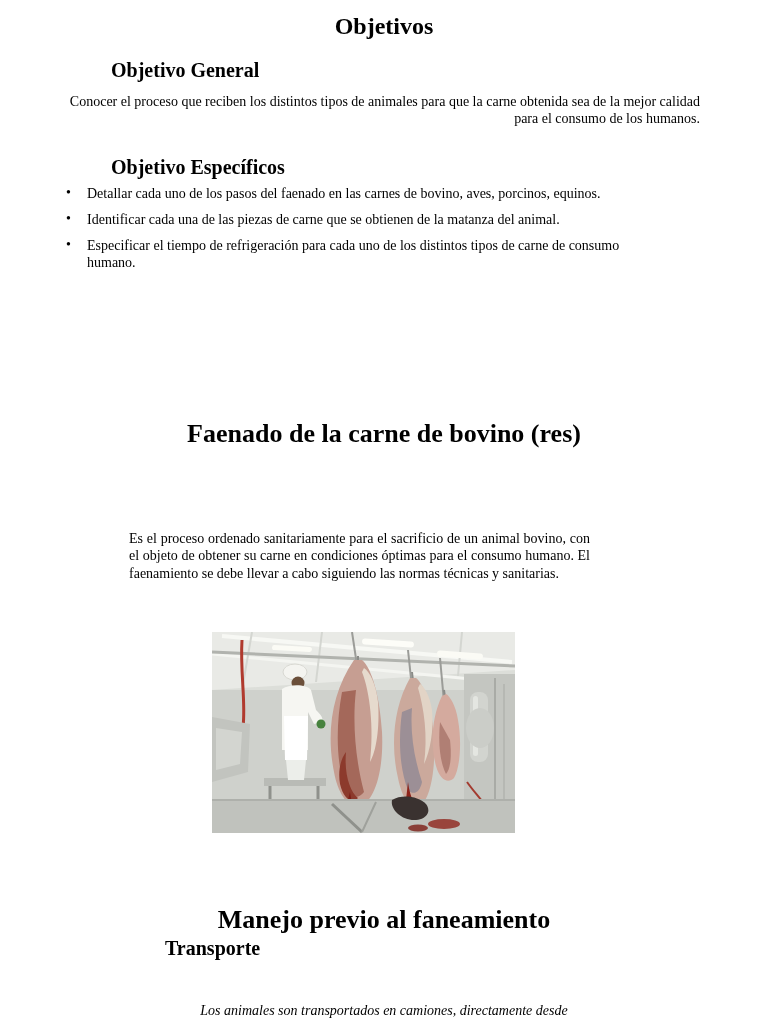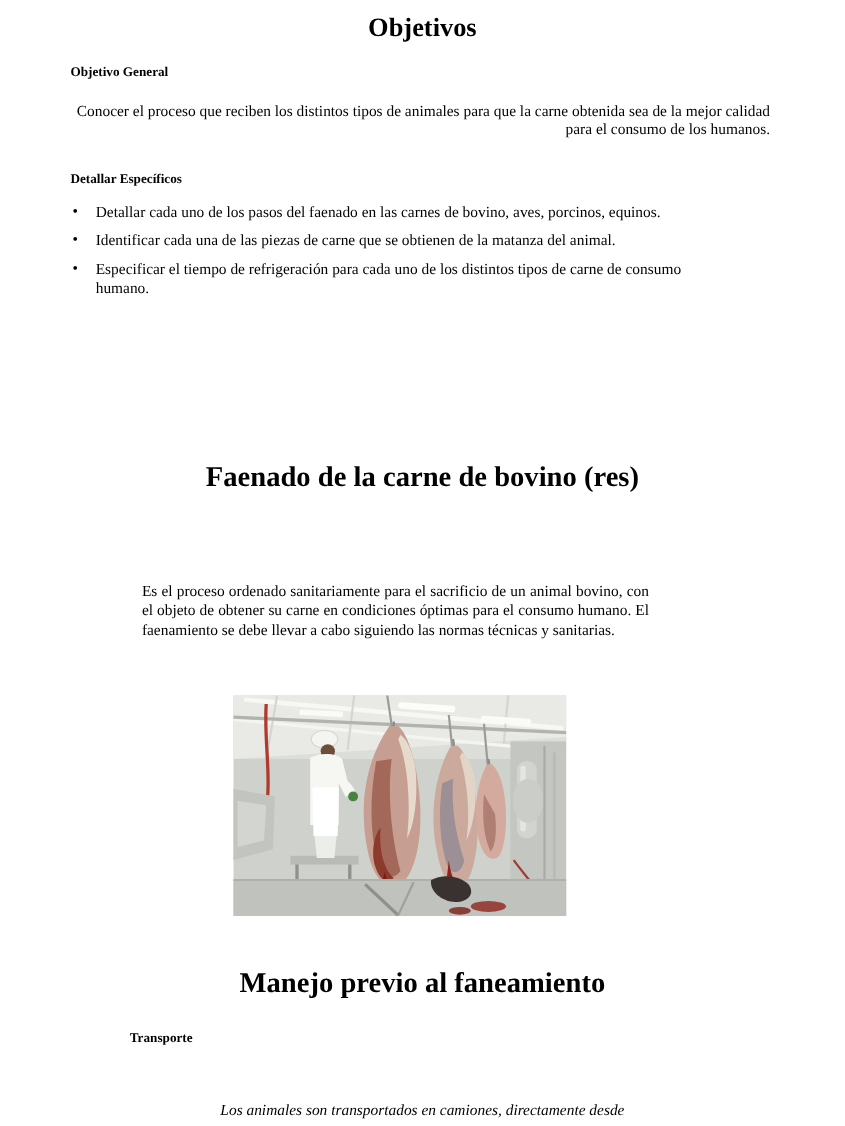--- a/index.html
+++ b/index.html
@@ -18,25 +18,26 @@
   }
   .abs { position: absolute; }
   .doc-title {
     font-weight: bold;
     text-align: center;
     width: 100%;
     left: 0;
   }
   .title-1 { top: 12px; font-size: 24px; line-height: 1.2; }
   .title-2 { top: 418px; font-size: 26px; line-height: 1.2; }
-  .title-3 { top: 878px; font-size: 26px; line-height: 1.2; }
+  .title-3 { top: 904px; font-size: 26px; line-height: 1.2; }
   .h2 {
     font-weight: bold;
-    font-size: 12px;
+    font-size: 20px;
     line-height: 1.2;
+    margin-left: 47px;
   }
   .h-general    { top: 58px;  left: 64px; }
   .h-especificos{ top: 155px; left: 64px; }
   .h-transporte { top: 936px; left: 118px; }
   .body-text {
     font-size: 14px;
     line-height: 17px;
   }
   .para-general {
     top: 93px; left: 64px; width: 636px; text-align: right;
@@ -80,21 +81,21 @@
 <body>
 
 <div class="page">
 
   <div class="abs doc-title title-1">Objetivos</div>
 
   <div class="abs h2 h-general">Objetivo General</div>
 
   <div class="abs body-text para-general">Conocer el proceso que reciben los distintos tipos de animales para que la carne obtenida sea de la mejor calidad para el consumo de los humanos.</div>
 
-  <div class="abs h2 h-especificos">Detallar Específicos</div>
+  <div class="abs h2 h-especificos">Objetivo Específicos</div>
 
   <ul class="abs bullet-list">
     <li class="bullet-item">
       <span class="bullet-glyph">•</span>
       <span>Detallar cada uno de los pasos del faenado en las carnes de bovino, aves, porcinos, equinos.</span>
     </li>
     <li class="bullet-item">
       <span class="bullet-glyph">•</span>
       <span>Identificar cada una de las piezas de carne que se obtienen de la matanza del animal.</span>
     </li>

